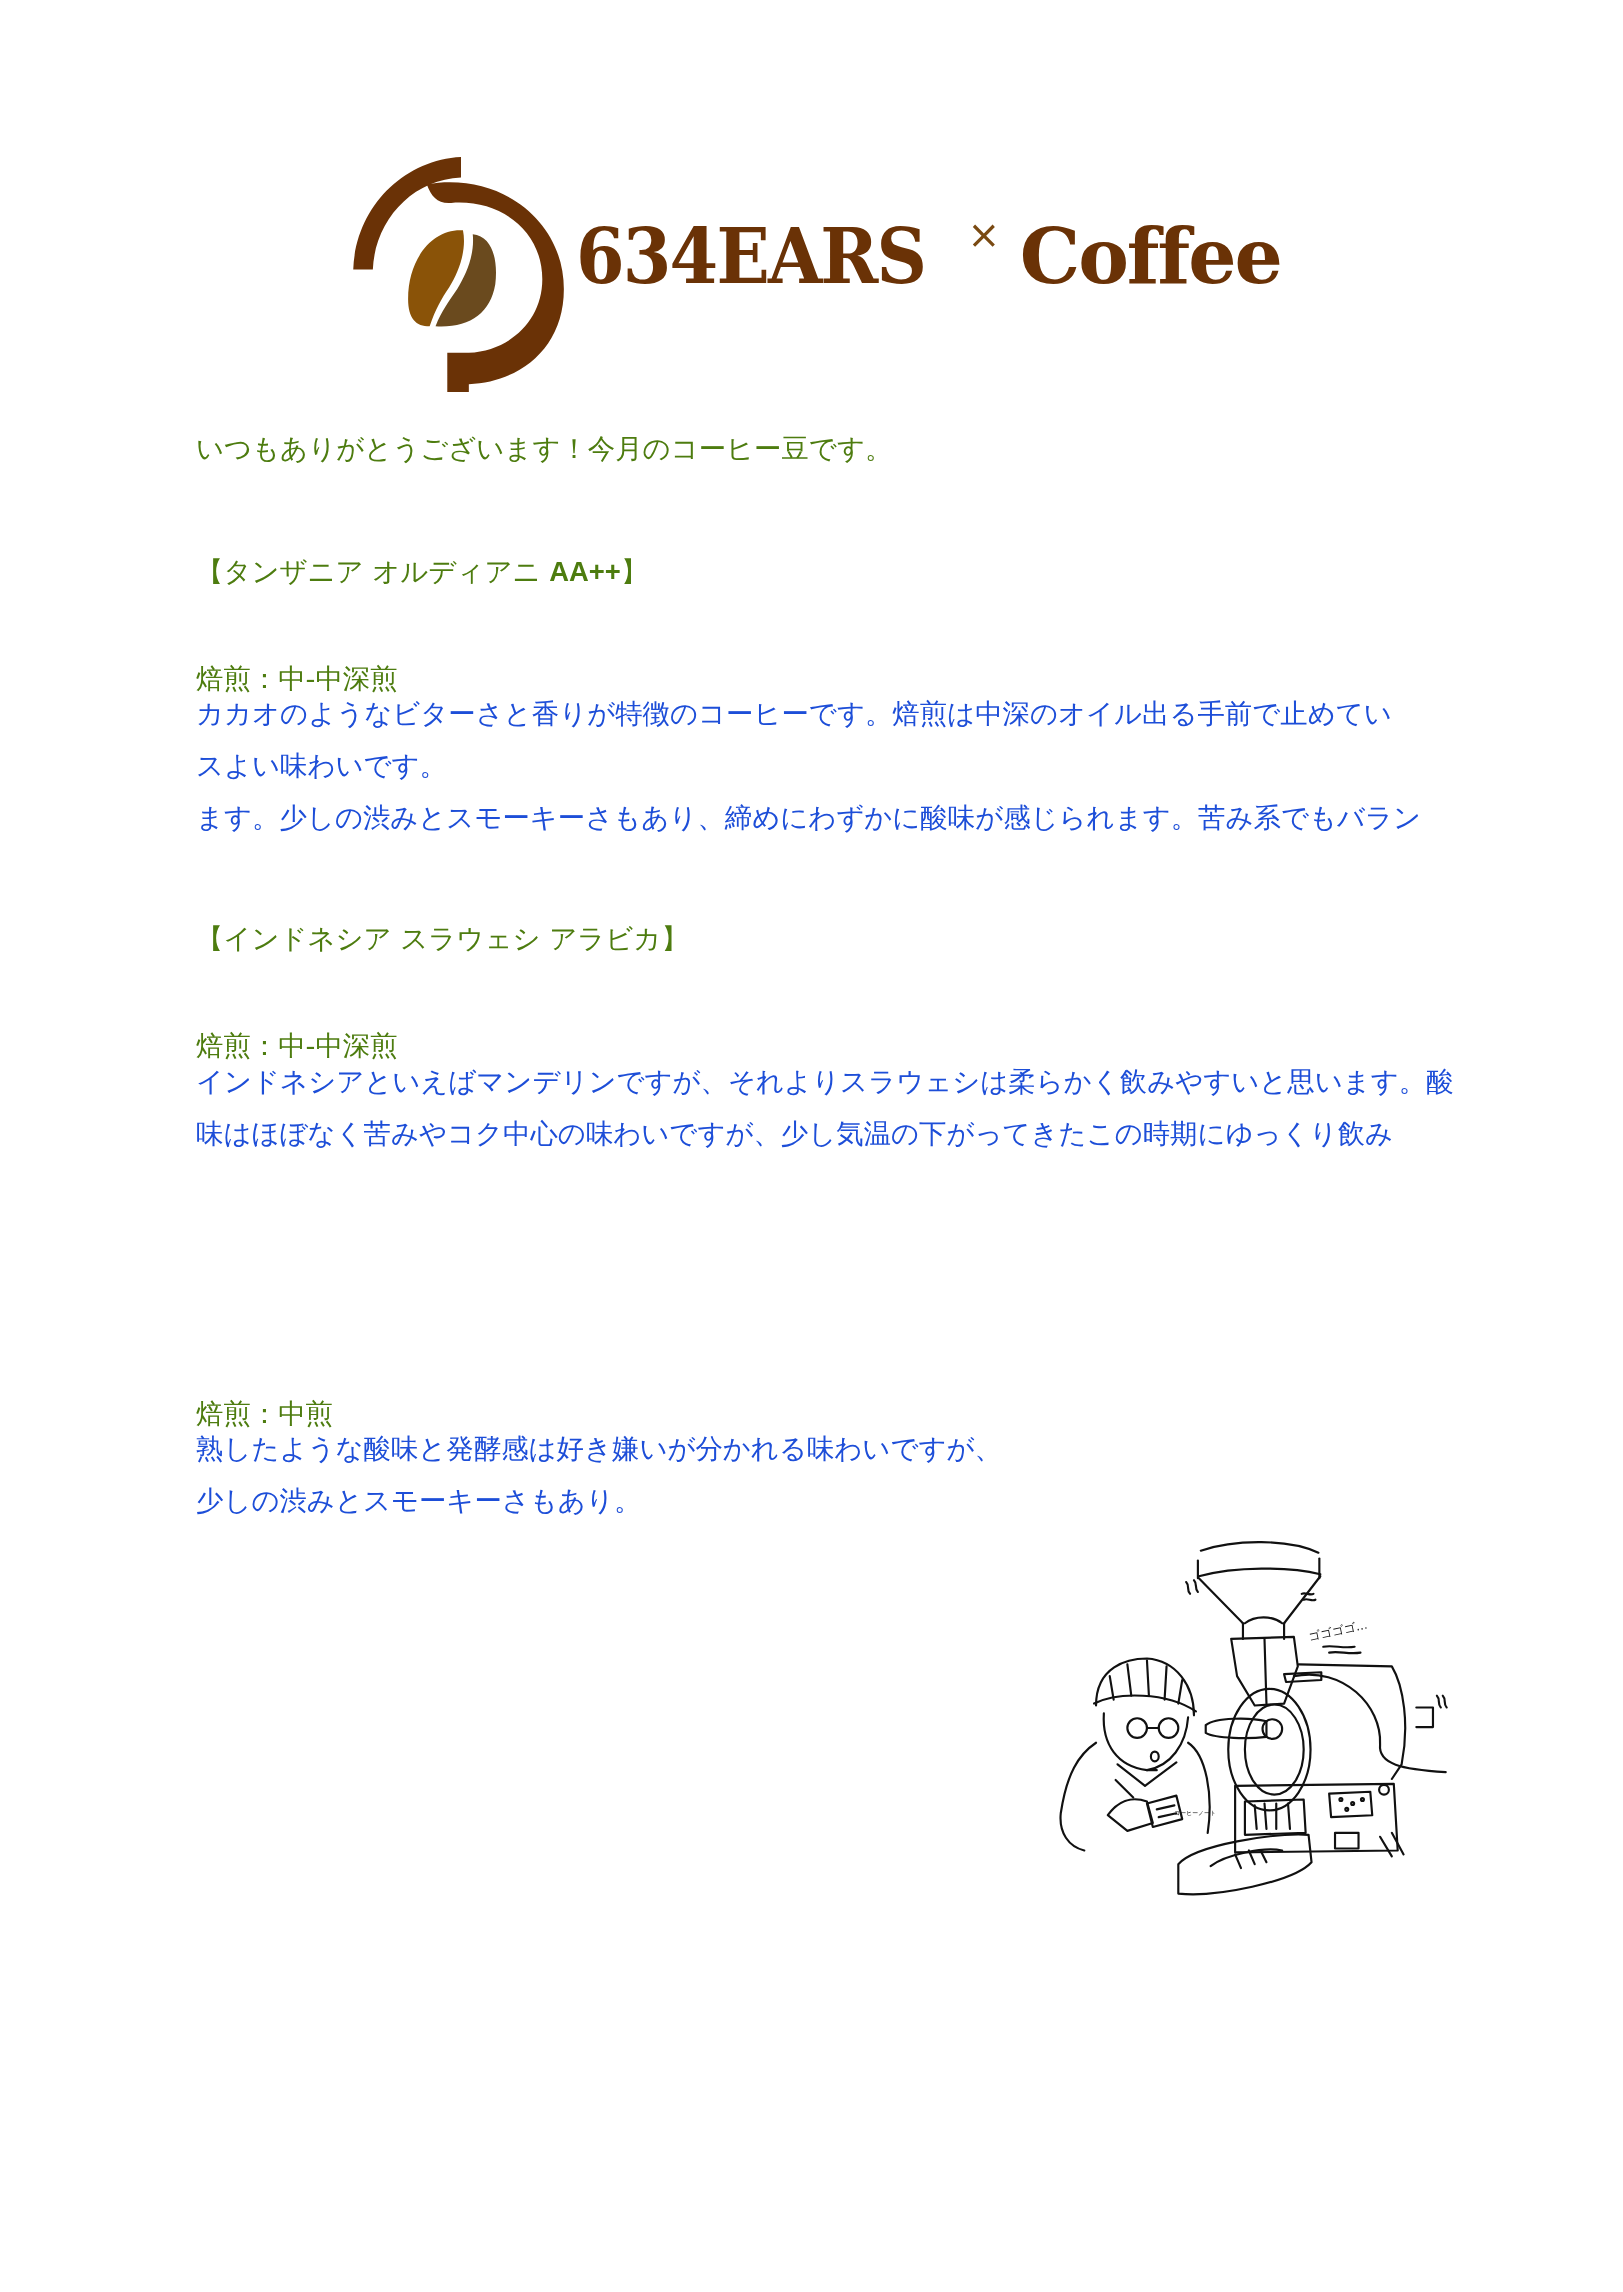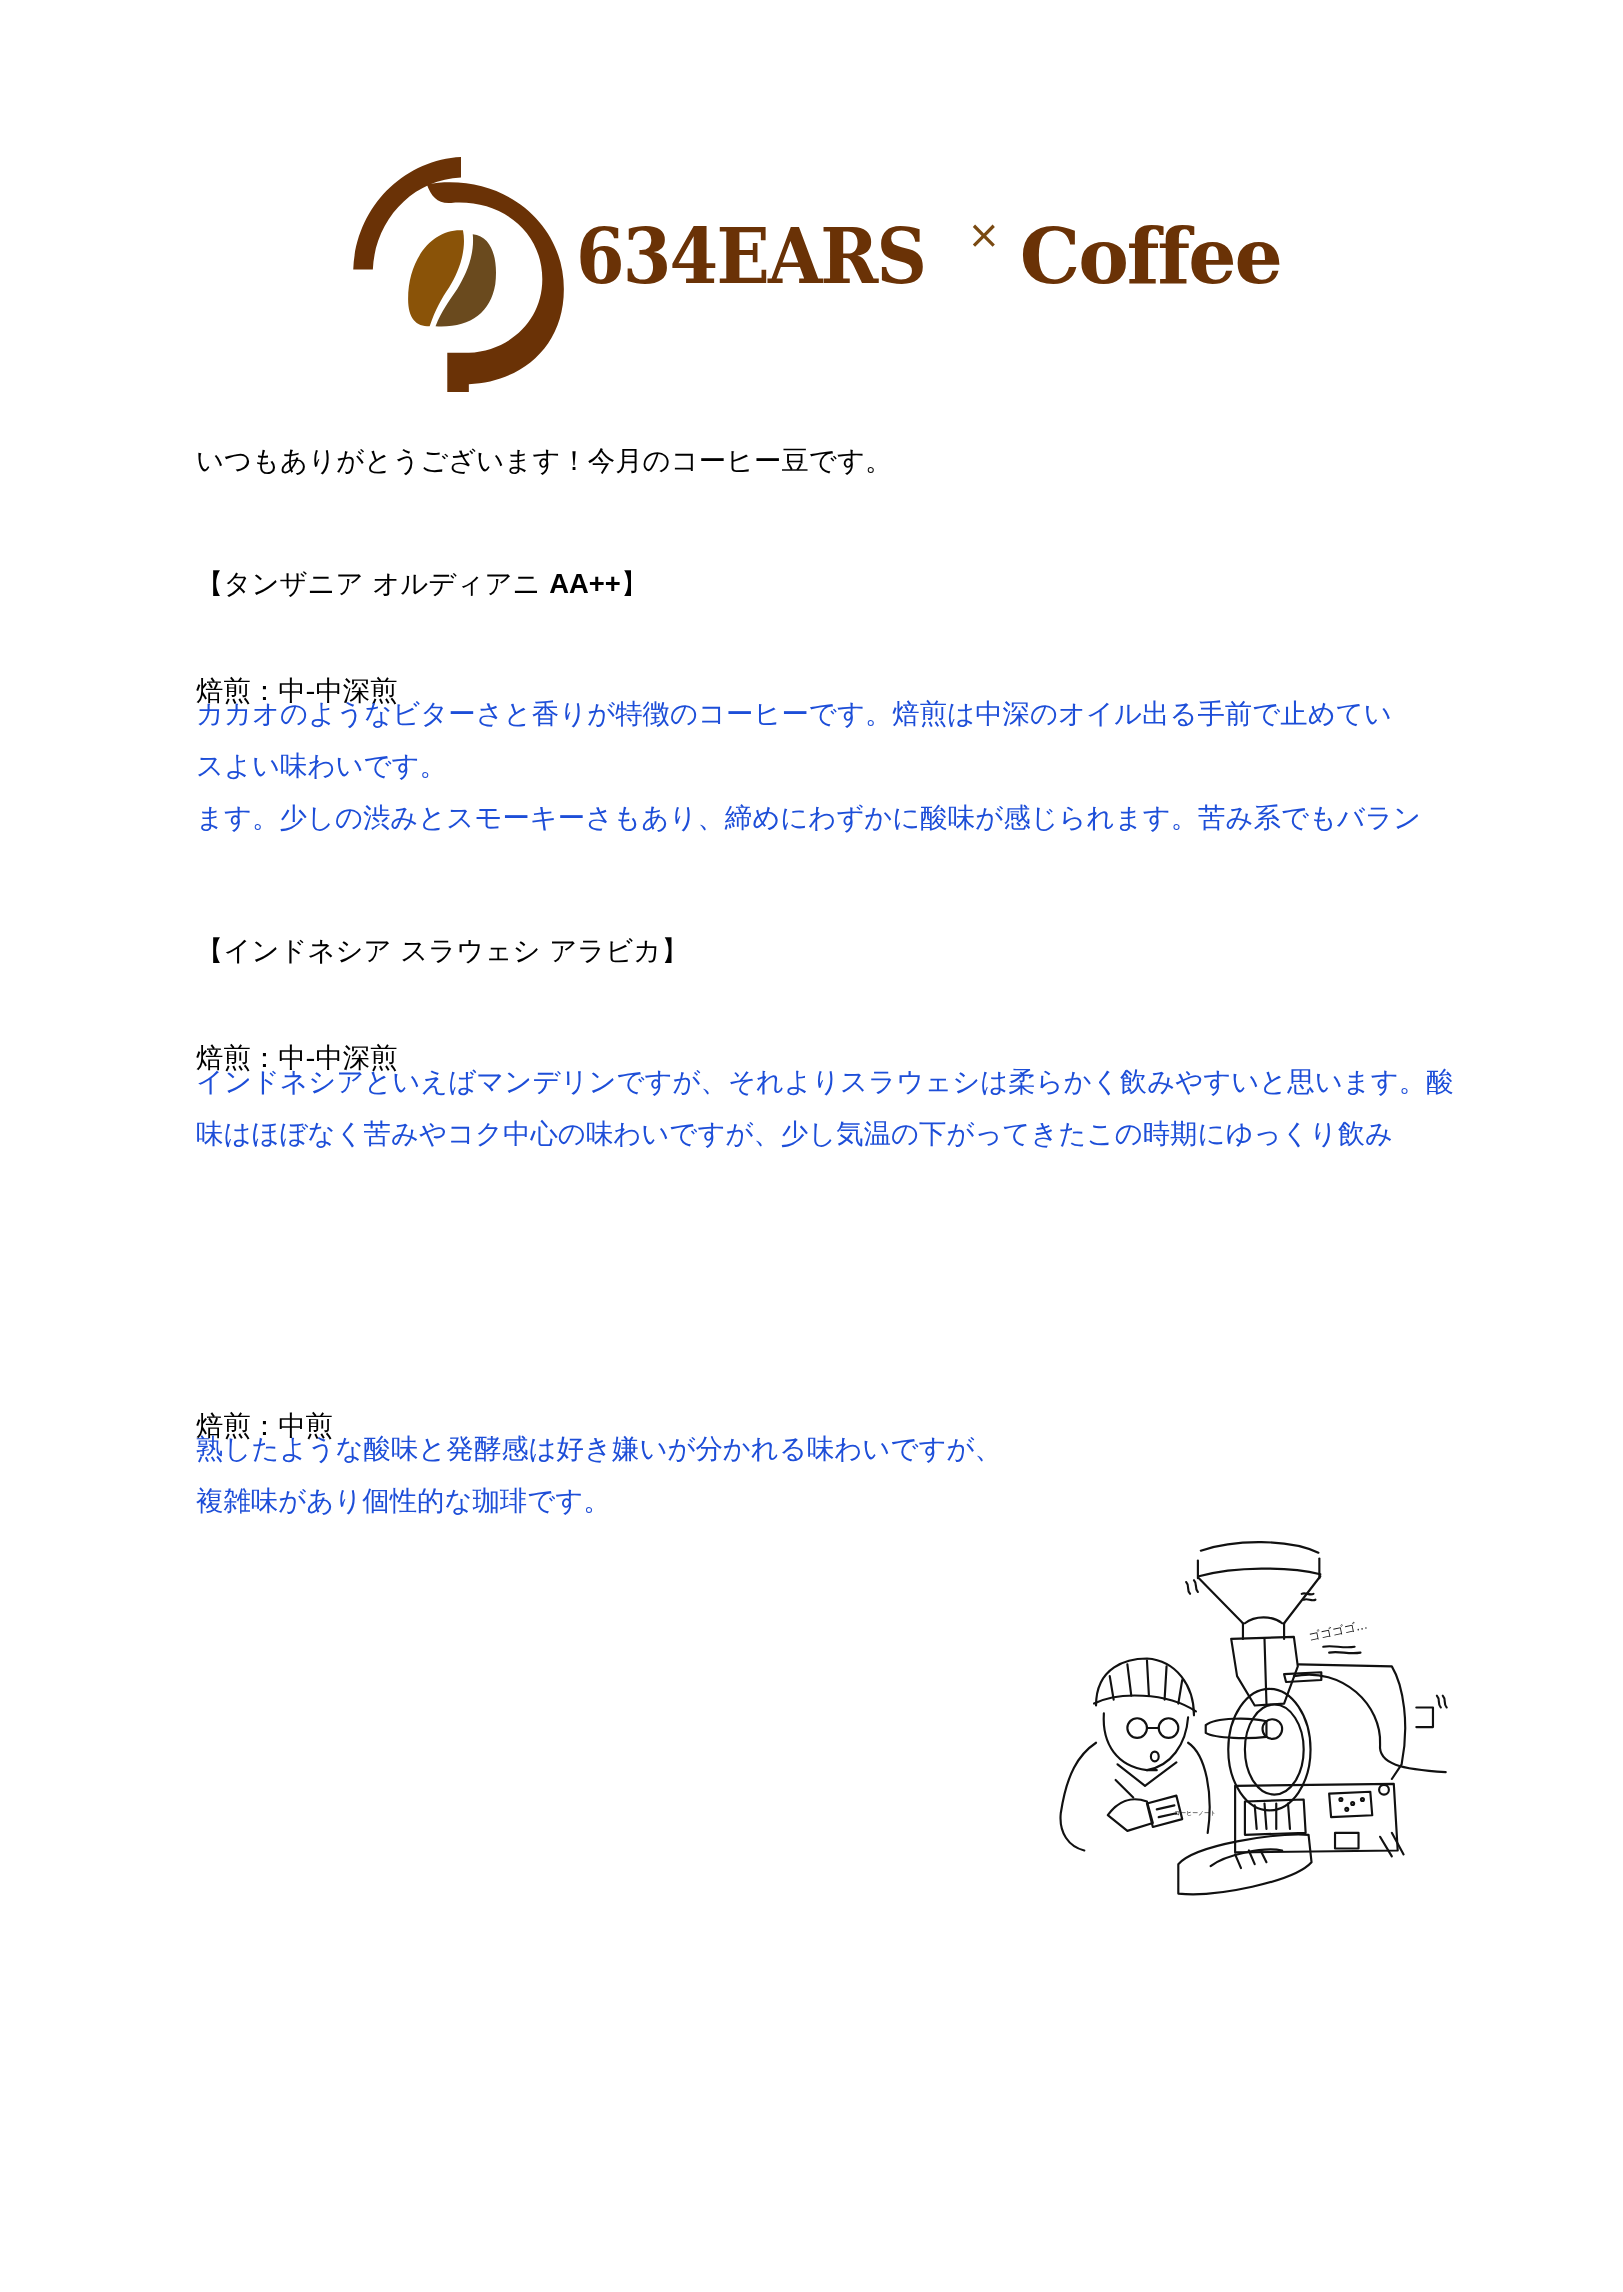--- a/index.html
+++ b/index.html
@@ -12,21 +12,21 @@
   .logo-mark { position: absolute; left: 0; top: 0; width: 216px; height: 240px; }
   .logo-text { position: absolute; left: 223px; top: 60px; height: 88px; display: flex; 
                font-family: "DejaVu Serif", "Liberation Serif", serif; font-weight: bold; color: #6a3206;
                font-size: 76px; letter-spacing: -2px; white-space: nowrap; }
   .logo-brand { transform: scaleX(0.92); transform-origin: left center; display: inline-block; }
   .logo-x { font-family: "DejaVu Sans", sans-serif; font-weight: normal; font-size: 39px; color: #7a4a12;
             margin: 0 21.6px 0 11.8px; }
   .logo-coffee { display: inline-block; }
 
   
-  .line { position: absolute; left: 196px; font-size: 27.4px; line-height: 35px; white-space: nowrap; color: #000000; margin-top: 12px; }
+  .line { position: absolute; left: 196px; font-size: 27.4px; line-height: 35px; white-space: nowrap; color: #4d7c0f; }
   .heading .latin { font-family: "Liberation Sans", sans-serif; font-weight: bold; text-align: right; }
   .para { position: absolute; left: 196px; width: 1235px; font-size: 27.4px; line-height: 52px; color: #1d4ed8; }
   .para span { display: block; white-space: nowrap; }
 
   .illustration { position: absolute; left: 1049px; top: 1539px; width: 431px; height: 382px; }
 </style>
 </head>
 <body>
 
 <div class="page">
@@ -66,21 +66,21 @@
   </div>
   <div class="line" style="top:1028px;">焙煎：中-中深煎</div>
   <div class="para" style="top:1056px;">
     <span>インドネシアといえばマンデリンですが、それよりスラウェシは柔らかく飲みやすいと思います。酸</span>
     <span>味はほぼなく苦みやコク中心の味わいですが、少し気温の下がってきたこの時期にゆっくり飲み</span>
   </div>
 
   <div class="line" style="top:1396px;">焙煎：中煎</div>
   <div class="para" style="top:1423px;">
     <span>熟したような酸味と発酵感は好き嫌いが分かれる味わいですが、</span>
-    <span>複雑味があり個性的な珈琲です。</span>
+    <span>少しの渋みとスモーキーさもあり。</span>
   </div>
 
   <svg class="illustration" viewBox="0 0 440 390" xmlns="http://www.w3.org/2000/svg" fill="none" stroke="#111" stroke-width="2.2" stroke-linecap="round" stroke-linejoin="round">
 
     <path d="M152 22 L152 40"></path>
       <path d="M276 20 L276 40"></path>
     <path d="M155 12 C190 0 245 0 275 14"></path>
     <path d="M153 38 C190 28 245 28 277 36"></path>
     <path d="M153 40 L198 86"></path>
       <path d="M277 38 L240 86"></path>

